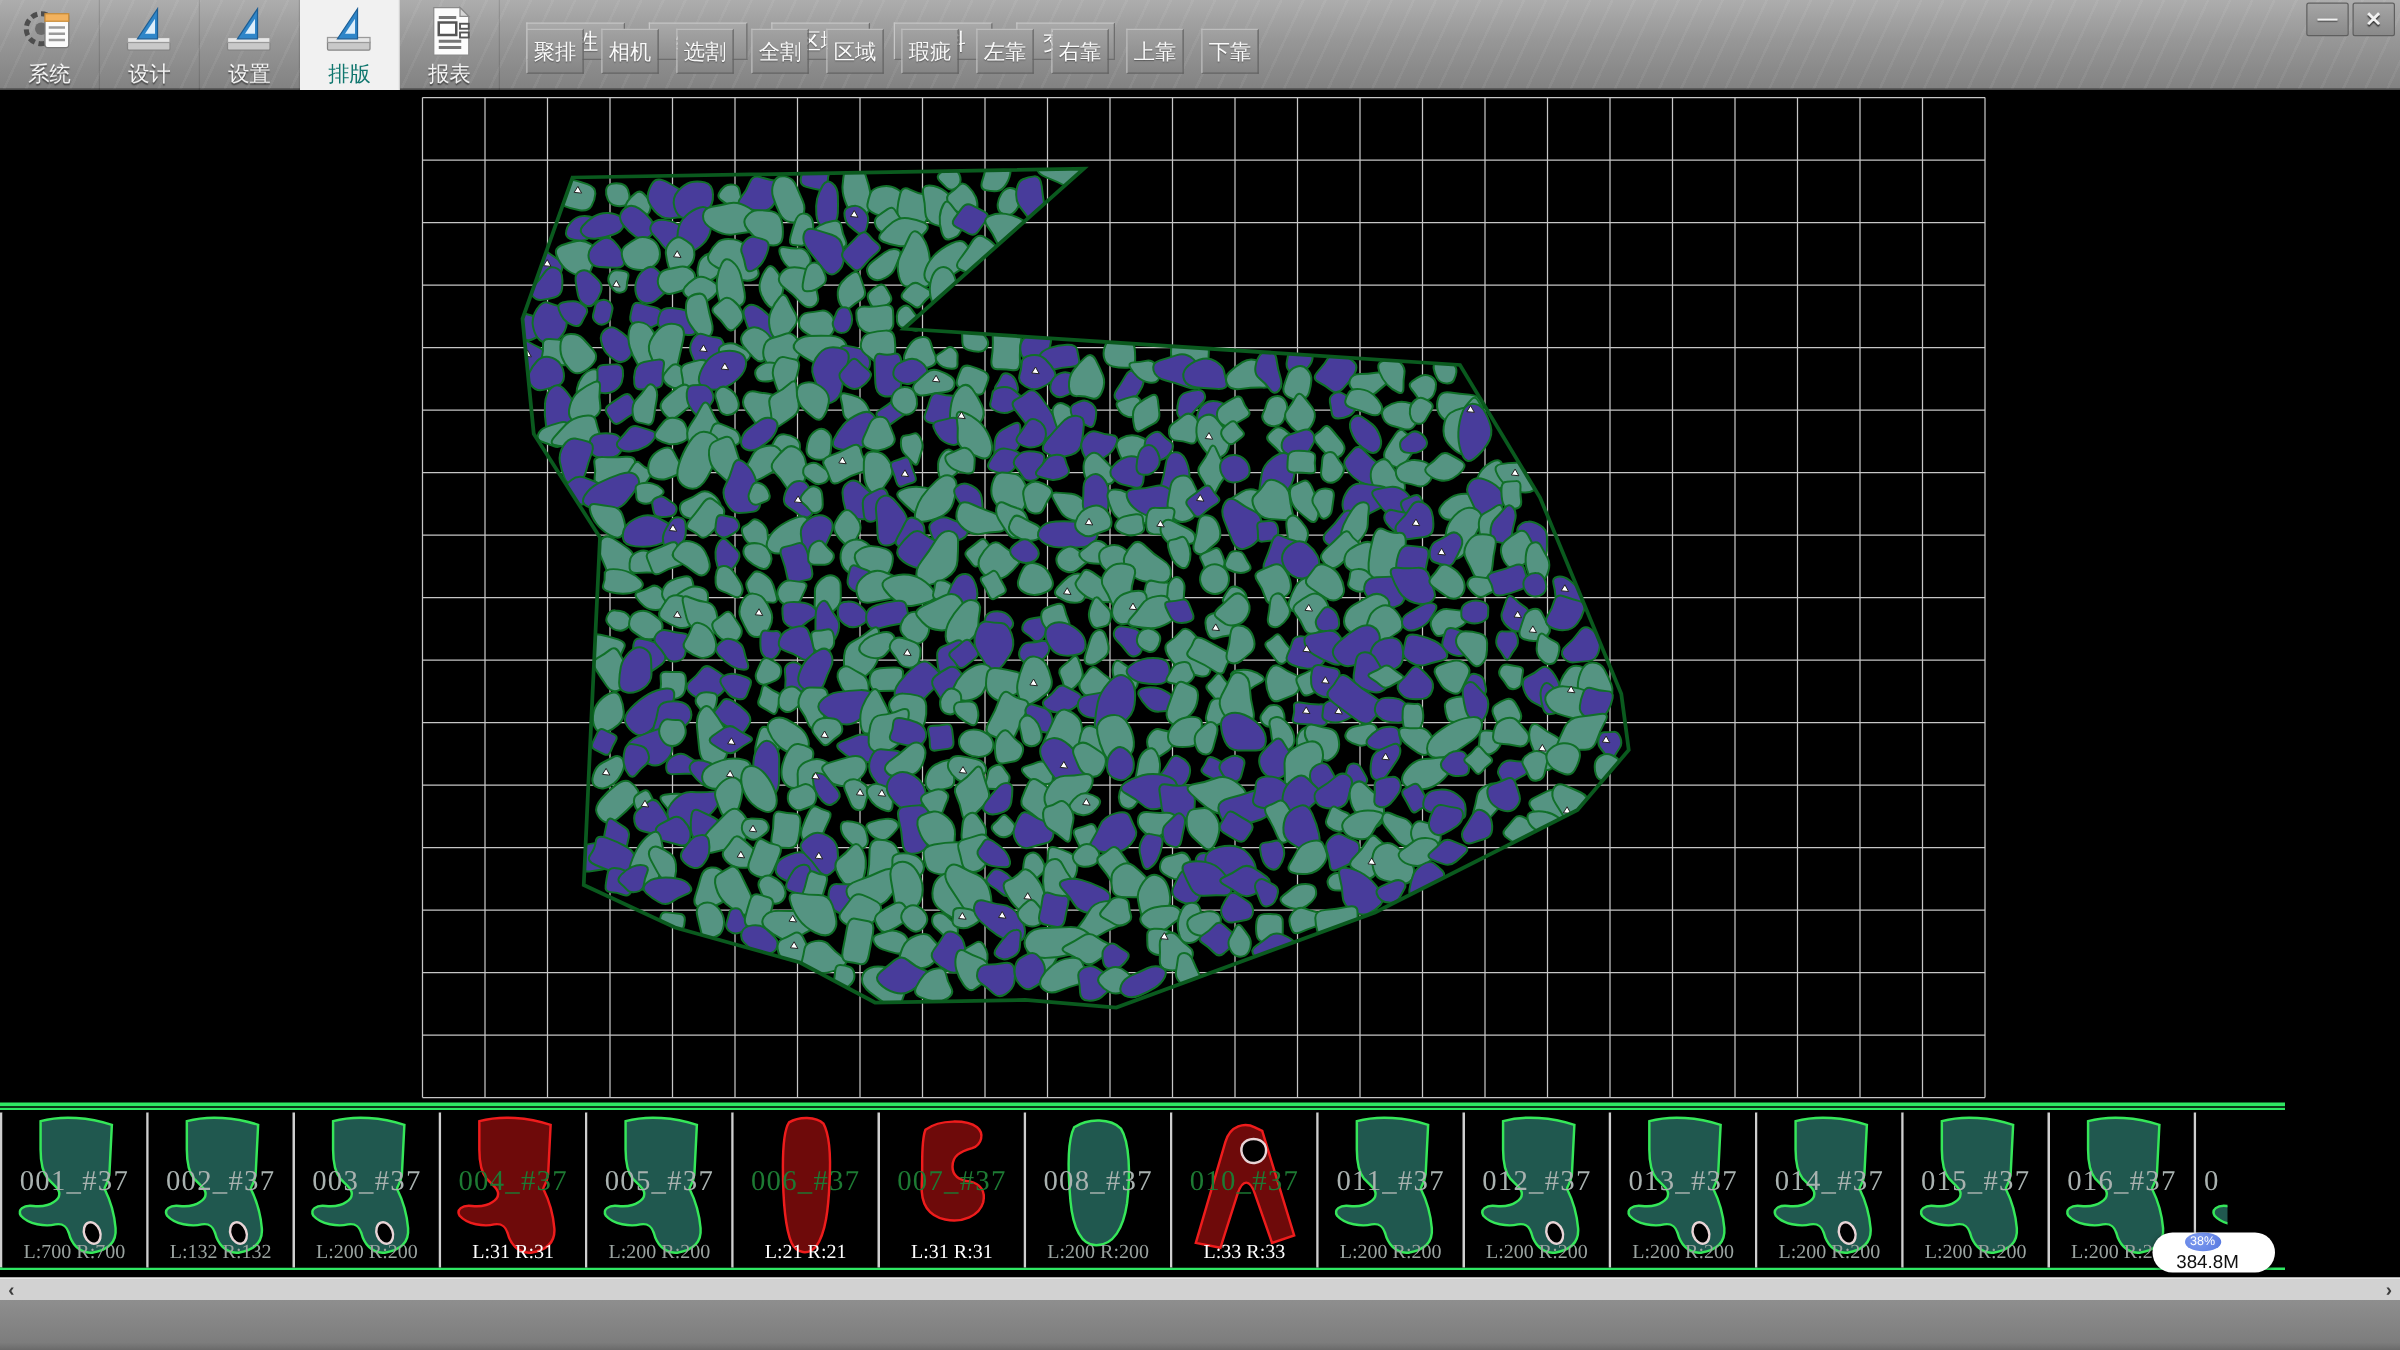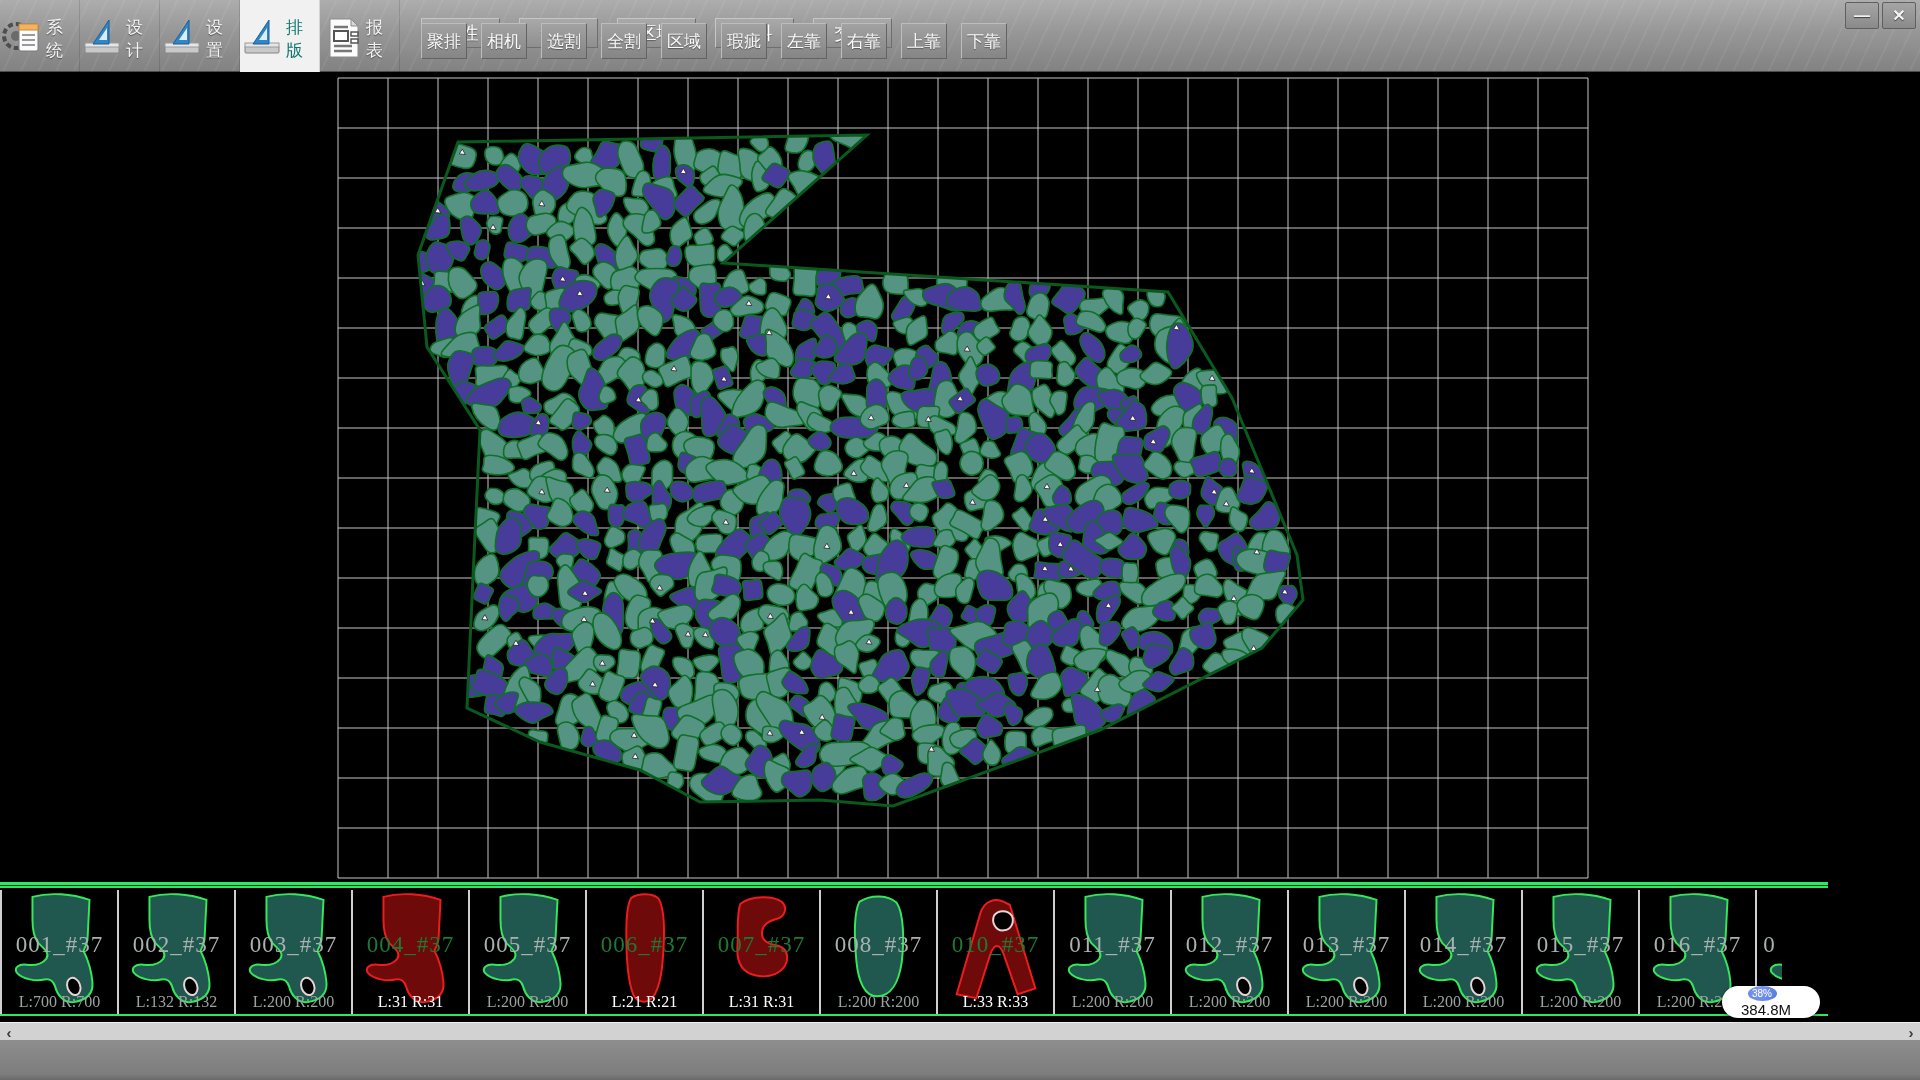--- a/index.html
+++ b/index.html
@@ -11,21 +11,21 @@
   
   .toolbar {
     position:relative; width:1920px; height:72px;
     background:
       repeating-linear-gradient(115deg, rgba(255,255,255,0.055) 0 2px, rgba(255,255,255,0) 2px 16px),
       linear-gradient(180deg,#adadad 0%, #979797 45%, #828282 100%);
     border-bottom:1px solid #4c4c4c;
   }
   .app-bar { position:absolute; left:0; top:0; height:72px; display:flex; }
   .app-btn {
-    width:80px; height:72px; display:flex; flex-direction:row; align-items:center;
+    width:80px; height:72px; display:flex; flex-direction:column; align-items:center;
     justify-content:flex-start; padding-top:4px; cursor:default;
     border-right:1px solid rgba(0,0,0,0.12);
   }
   .app-btn .app-icon { width:46px; height:42px; }
   .app-btn .app-label {
     font-size:17px; color:#f4f4f4; text-shadow:0 1px 1px rgba(0,0,0,0.45); margin-top:2px;
   }
   .app-btn.active { background:#f1f1f1; }
   .app-btn.active .app-label { color:#0f766e; text-shadow:none; }
   .menu-row { position:absolute; left:421px; top:2px; height:30px; display:flex; gap:19px;margin-top:16px; }

